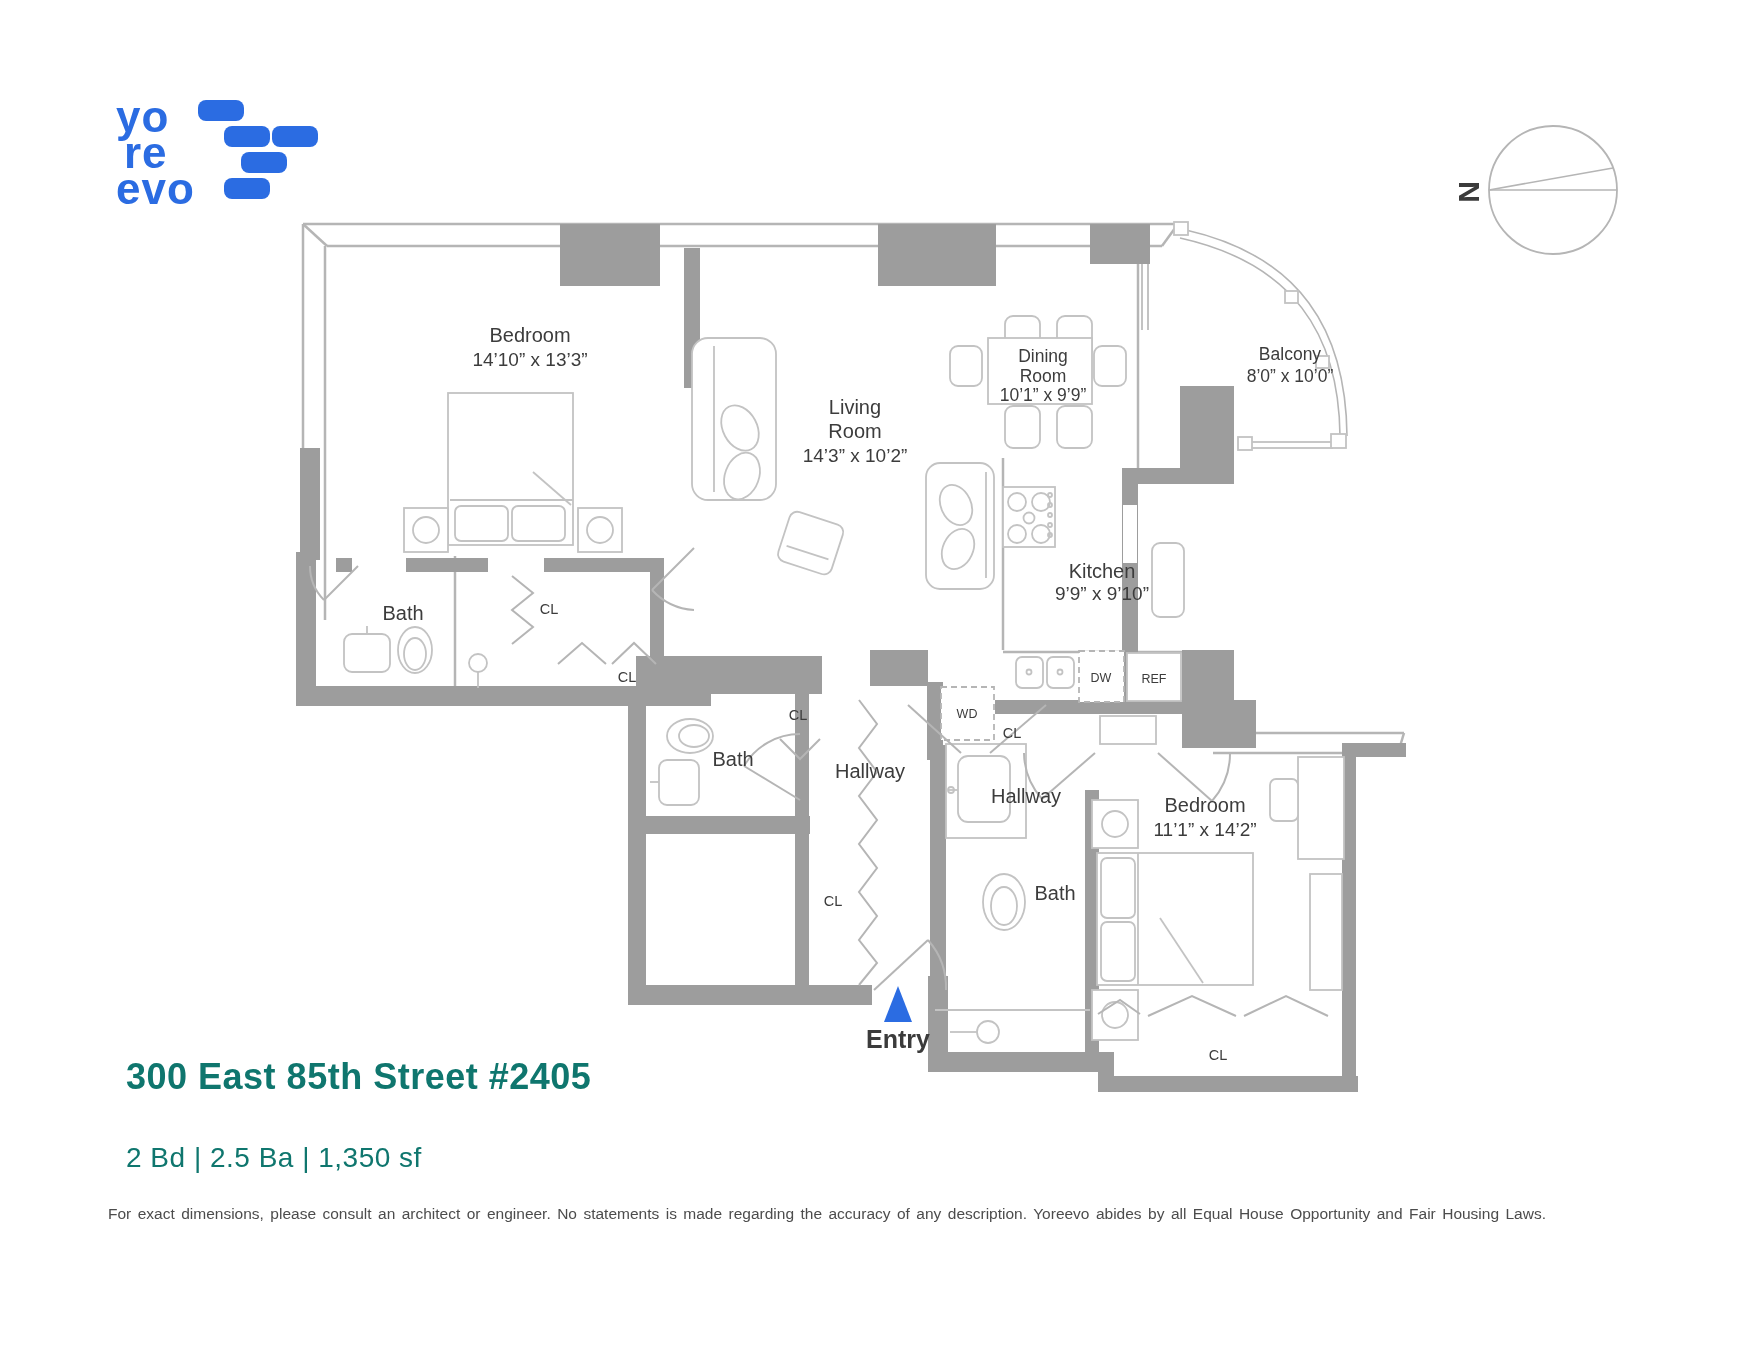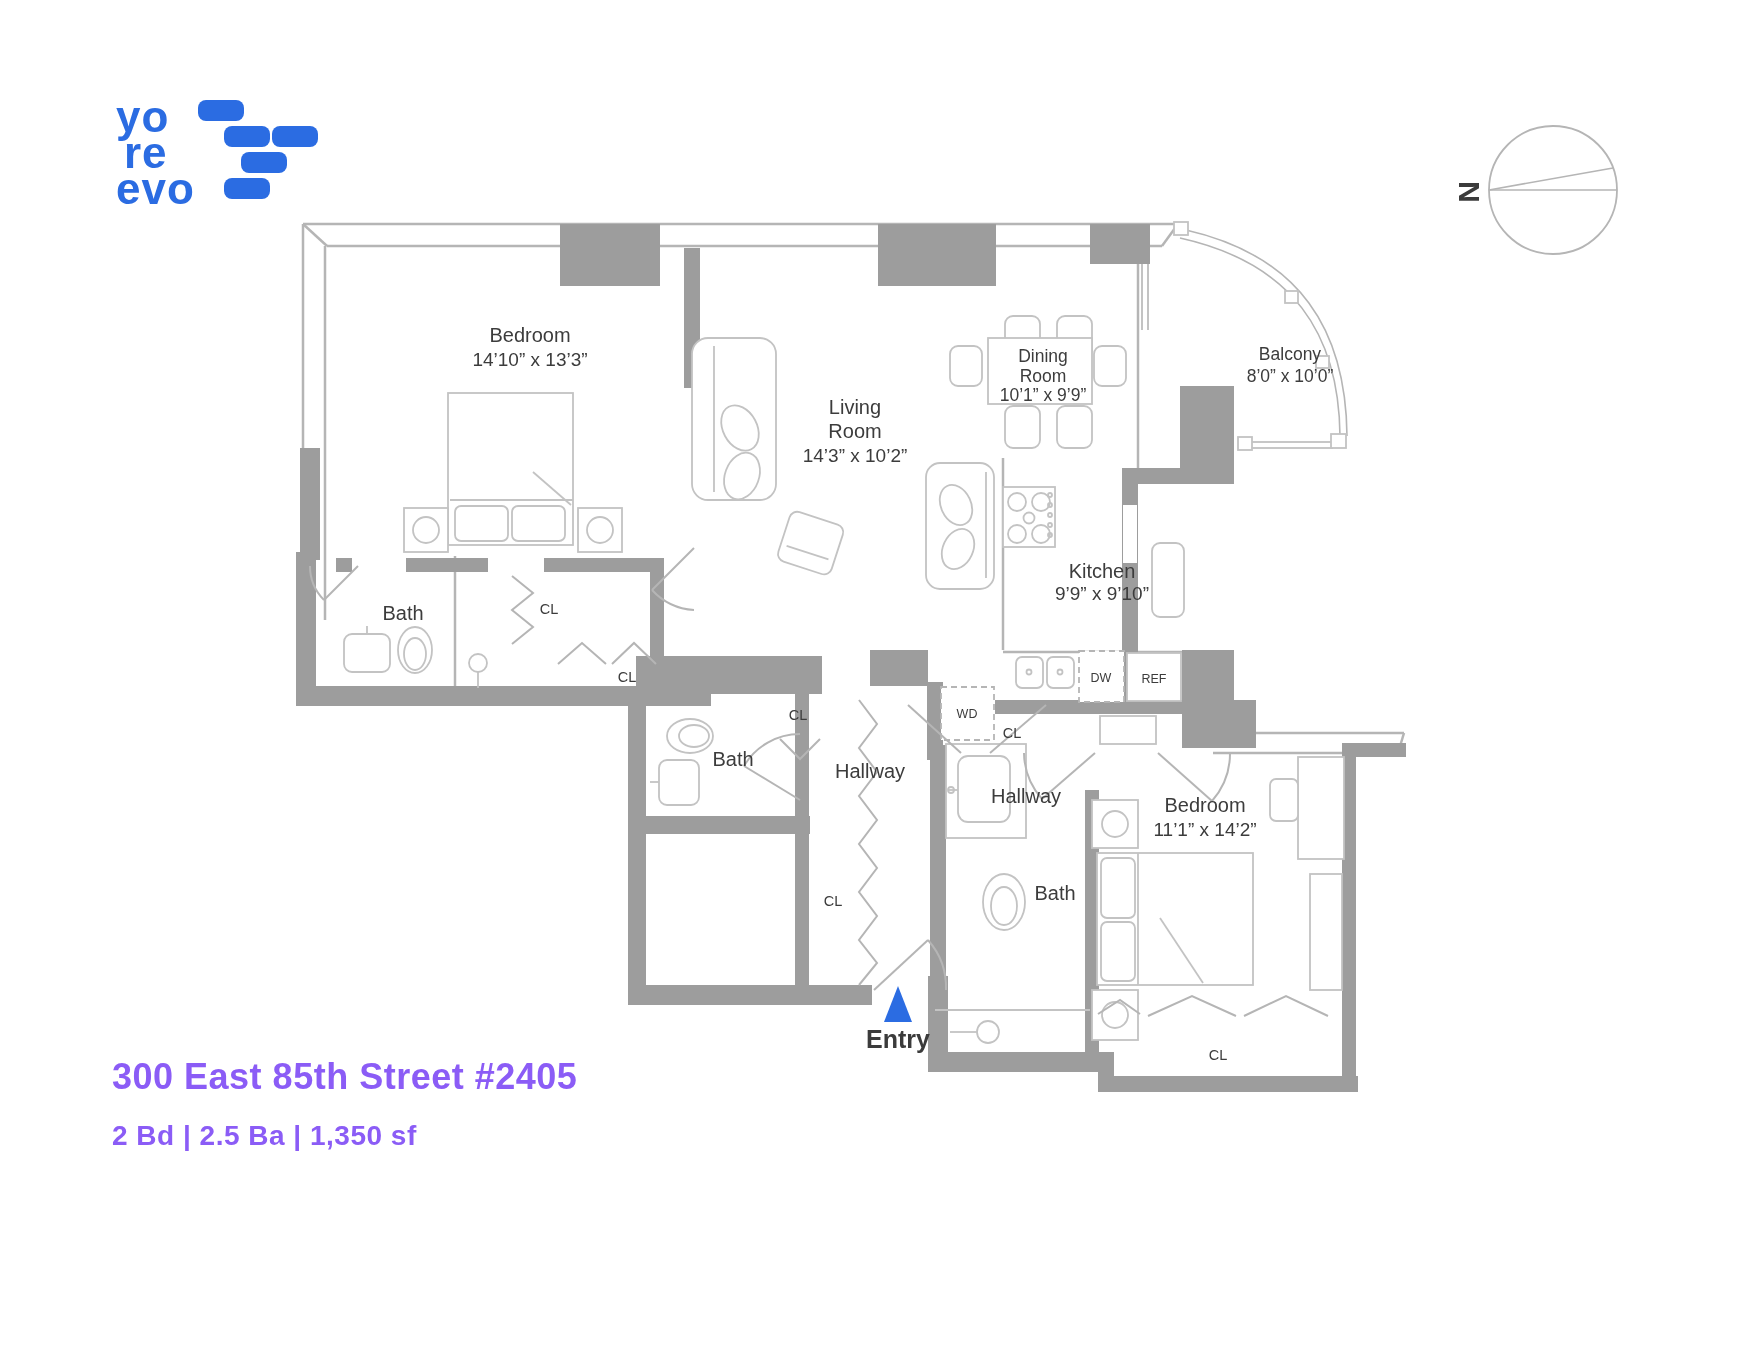--- a/index.html
+++ b/index.html
@@ -16,23 +16,23 @@
   .logo-text{font-size:44px;font-weight:bold;fill:#2b6ce2;letter-spacing:1px;text-anchor:start;}
   .compass-n{font-size:30px;font-weight:bold;fill:#3b3b3b;}
   .wall{fill:#9d9d9d;stroke:none;}
   .thin{stroke:#b5b5b5;stroke-width:2.5;fill:none;}
   .thin2{stroke:#b5b5b5;stroke-width:1.6;fill:none;}
   .furn{stroke:#c3c3c3;stroke-width:1.8;fill:#ffffff;}
   .furnln{stroke:#c3c3c3;stroke-width:1.8;fill:none;}
   .dashedbox{stroke:#b5b5b5;stroke-width:1.8;fill:#ffffff;stroke-dasharray:6 4;}
   .door{stroke:#b5b5b5;stroke-width:2;fill:none;}
   .blue-fill{fill:#2b6ce2;}
-  .title-block{position:absolute;left:112px;top:1056px;color:#8b5cf6;}
+  .title-block{position:absolute;left:126px;top:1056px;color:#0f766e;}
   .addr{font-size:36px;font-weight:bold;letter-spacing:0.5px;}
-  .specs{font-size:28px;margin-top:22px;letter-spacing:0.5px;font-weight:bold;}
+  .specs{font-size:28px;margin-top:44px;letter-spacing:0.5px;}
   .footer{position:absolute;left:108px;top:1200px;width:1438px;color:#4c4c4c;
           font-size:15.5px;line-height:28px;}
   .footer .jline{text-align:justify;text-align-last:justify;}
 </style>
 </head>
 <body>
 
 <div class="page">
 
 <svg width="1747" height="1349" viewBox="0 0 1747 1349">
@@ -294,15 +294,16 @@
     <text class="entry-label" x="898" y="1048">Entry</text>
   </g>
 </svg>
 
 <div class="title-block">
   <div class="addr">300 East 85th Street #2405</div>
   <div class="specs">2 Bd | 2.5 Ba | 1,350 sf</div>
 </div>
 
 <div class="footer">
+  <div class="jline">For exact dimensions, please consult an architect or engineer. No statements is made regarding the accuracy of any description. Yoreevo abides by all Equal House Opportunity and Fair Housing Laws.</div>
 </div>
 
 </div>
 
 </body></html>

